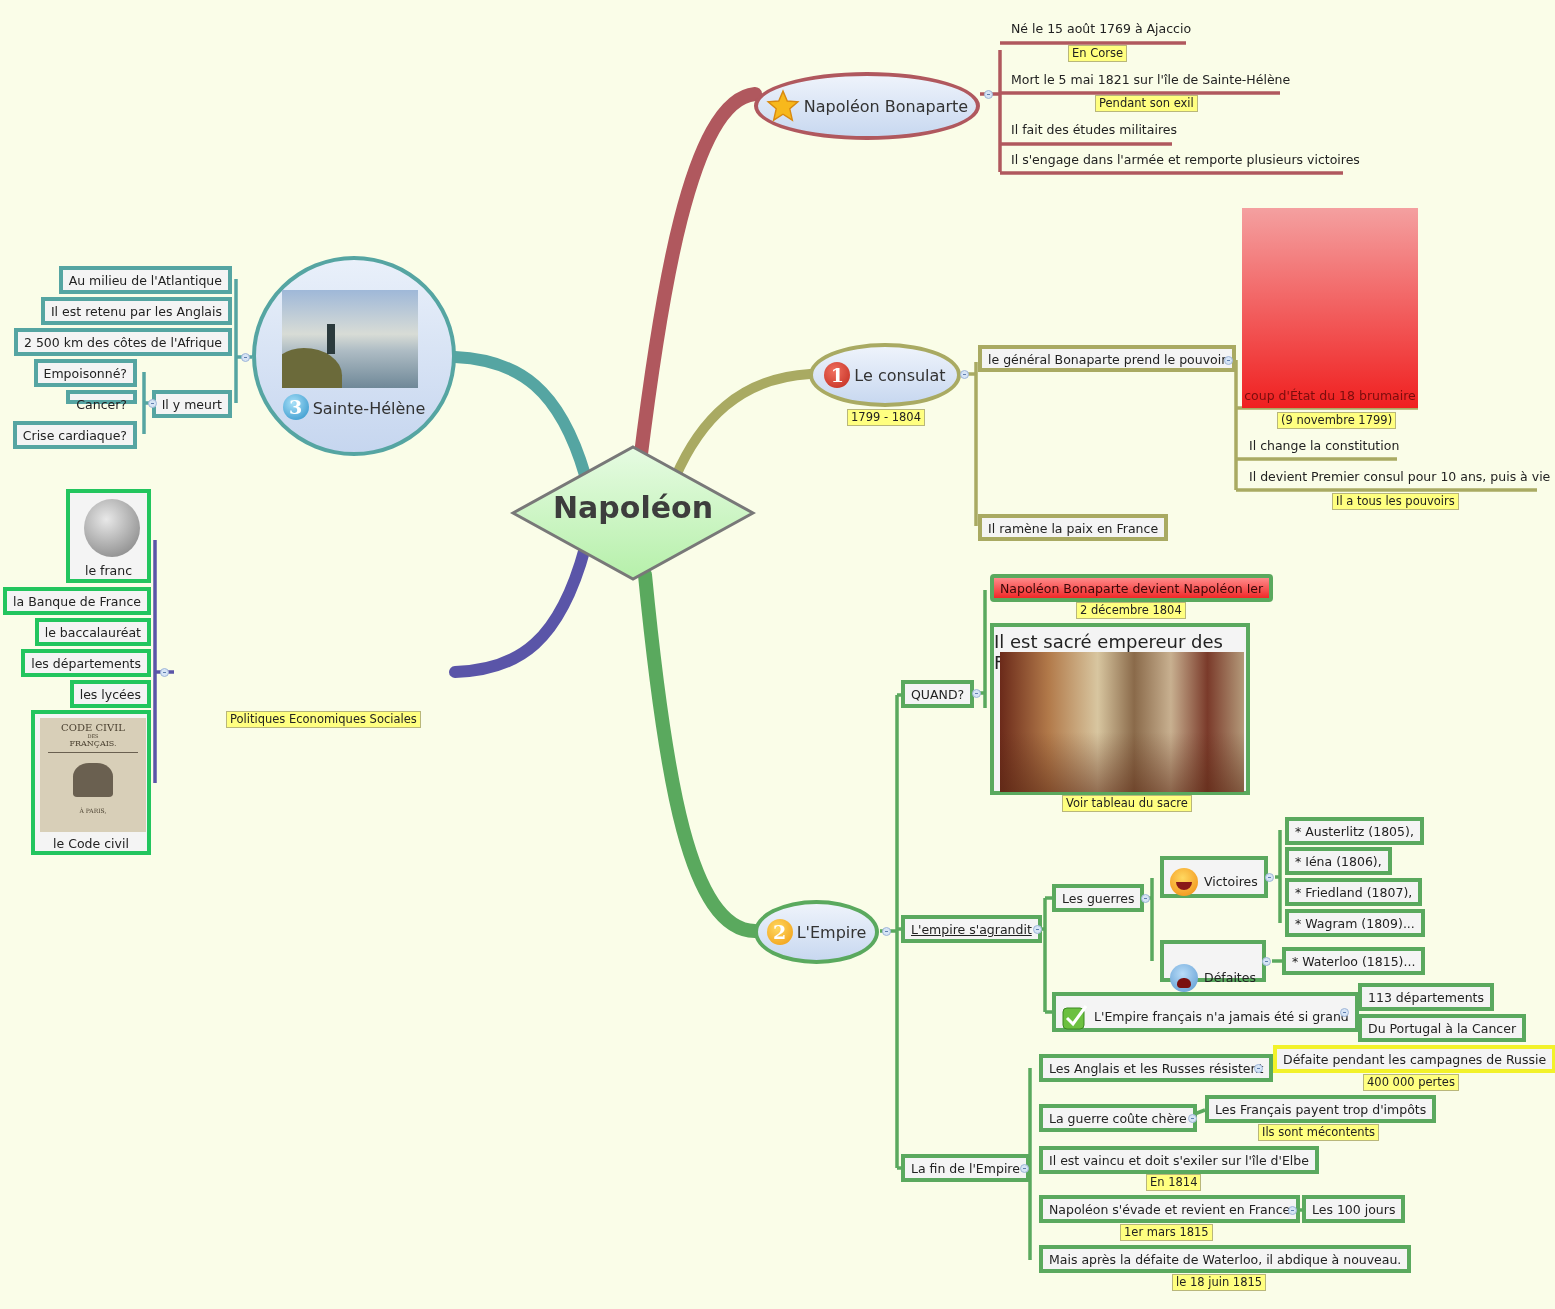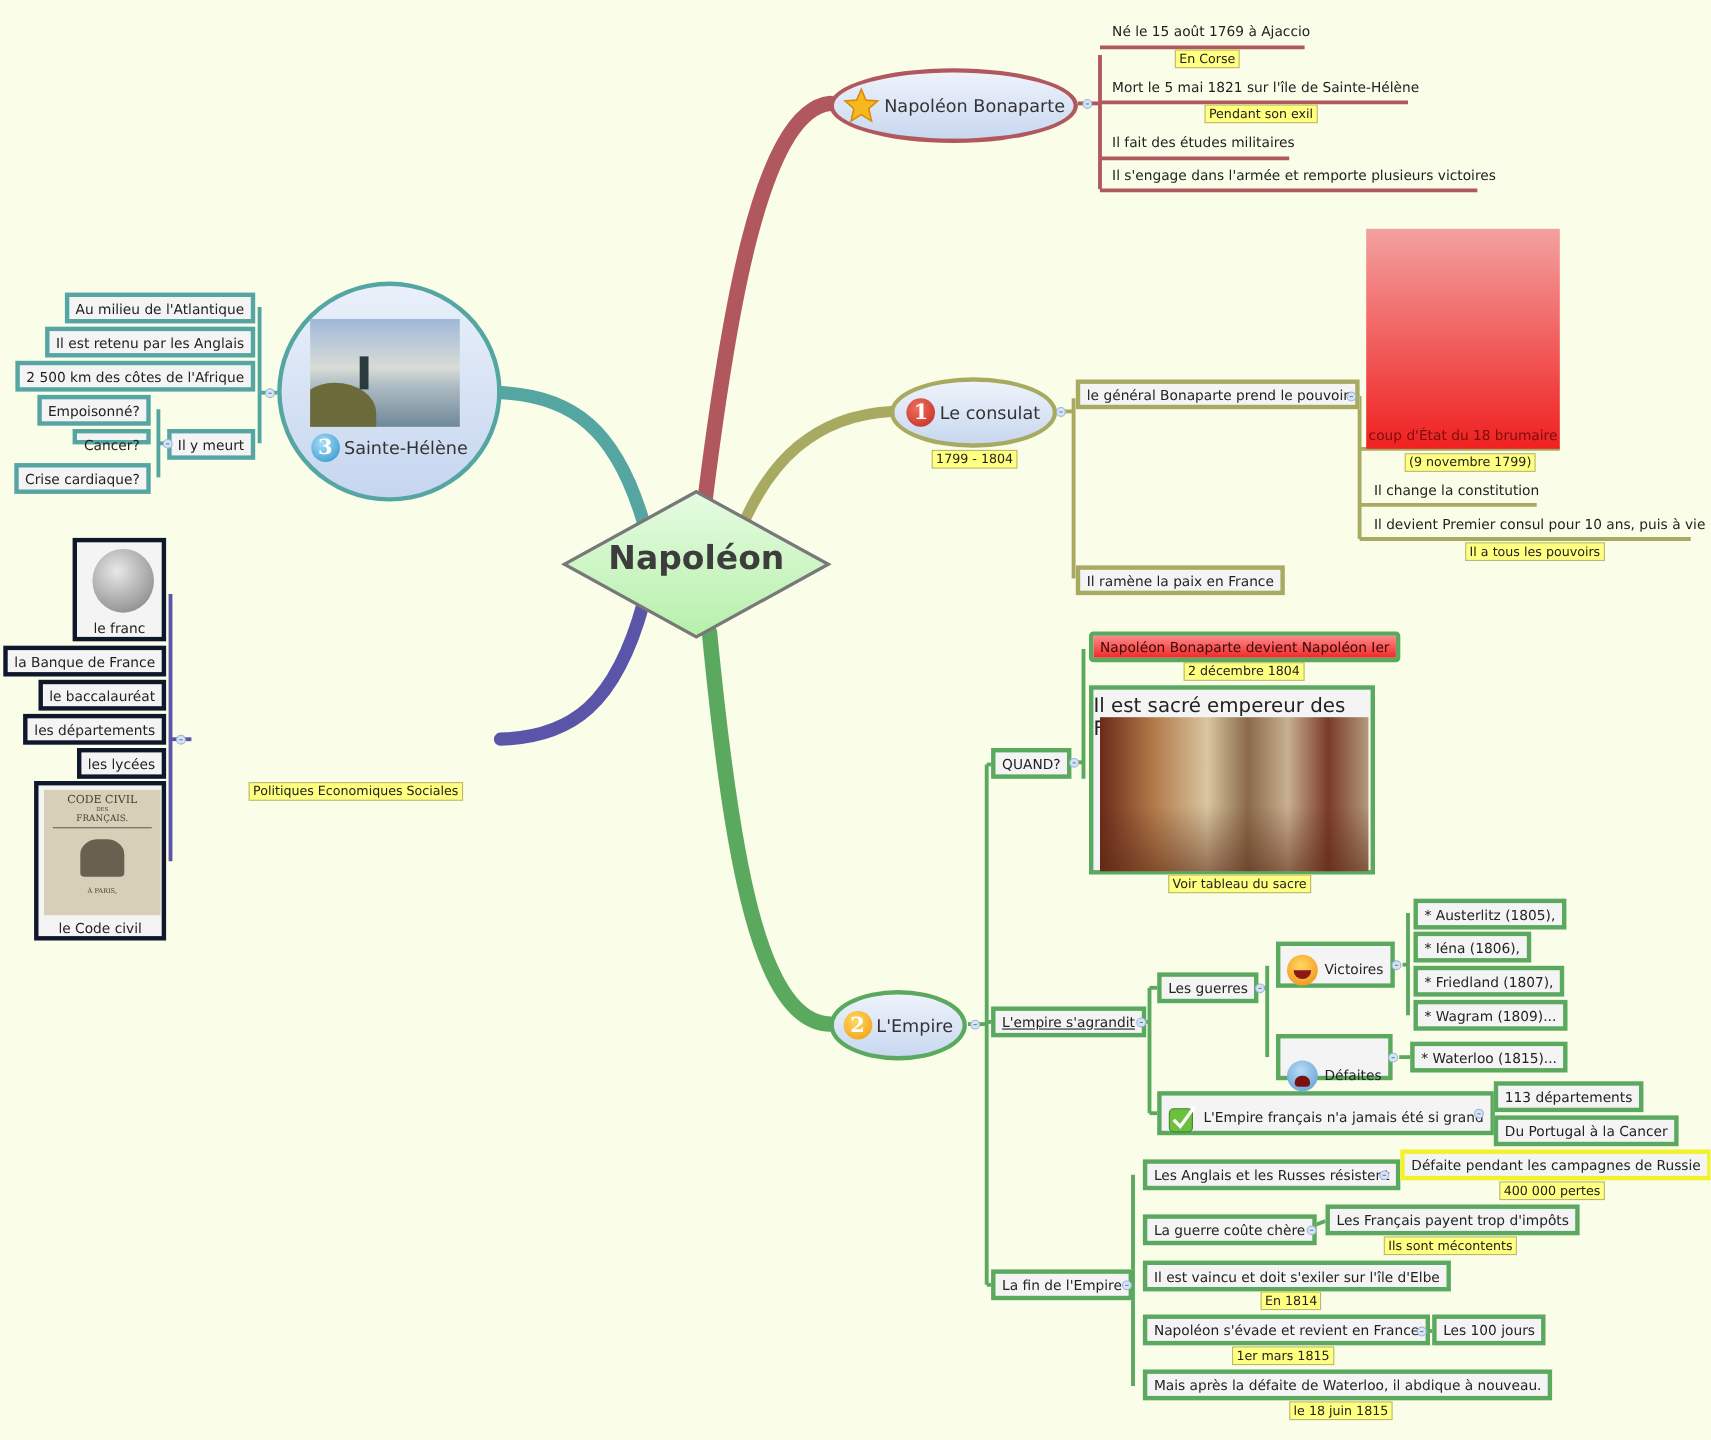--- a/index.html
+++ b/index.html
@@ -2,21 +2,21 @@
 <html><head>
 <meta charset="utf-8">
 <style>
   html,body{margin:0;padding:0;}
   body{width:1555px;height:1309px;background:#fafde8;position:relative;overflow:hidden;
        font-family:"DejaVu Sans","Liberation Sans",sans-serif;color:#222;}
   #canvas{position:absolute;left:0;top:0;width:1555px;height:1309px;}
   .abs{position:absolute;}
   .box{position:absolute;background:#f4f4f4;font-size:12.5px;line-height:16px;padding:3px 6px;white-space:nowrap;box-sizing:border-box;}
   .teal{border:4px solid #55a5a2;}
-  .purple{border:4px solid #0f172a;}
+  .purple{border:4px solid #22c55e;}
   .olive{border:4px solid #a9aa62;}
   .green{border:4px solid #5aa95e;}
   .note{position:absolute;background:#ffff80;border:1px solid #b9b77a;font-size:11.5px;line-height:15px;padding:0 3px;white-space:nowrap;}
   .uline{position:absolute;font-size:12.5px;line-height:16px;white-space:nowrap;}
   .ellipse{position:absolute;border-radius:50%;box-sizing:border-box;
            background:linear-gradient(#eef3fb,#c8d8f0);display:flex;align-items:center;justify-content:center;
            font-size:16px;color:#333;white-space:nowrap;}
   .numicon{display:inline-block;width:26px;height:26px;border-radius:50%;color:#fff;font-weight:bold;
            font-family:"DejaVu Serif",serif;font-size:19px;line-height:26px;text-align:center;margin-right:4px;}
   .collapse{position:absolute;width:9px;height:9px;border-radius:50%;background:#d6e4f5;border:1px solid #9fb6d8;box-sizing:border-box;}
@@ -105,21 +105,21 @@
   <defs>
     <linearGradient id="cg" x1="0" y1="0" x2="0" y2="1">
       <stop offset="0" stop-color="#e6fbe2"></stop>
           <stop offset="1" stop-color="#b6f0aa"></stop>
     </linearGradient>
   </defs>
   <polygon points="123,3 243,69 123,135 3,69" fill="url(#cg)" stroke="#787878" stroke-width="3"></polygon>
 </svg>
 <div class="abs" style="left:510px;top:490px;width:246px;text-align:center;font-size:30px;font-weight:bold;color:#3d3d3d;">Napoléon</div>
 
-<div class="ellipse" style="left:754px;top:62px;width:226px;height:68px;border:4px solid #b0585e;">
+<div class="ellipse" style="left:754px;top:72px;width:226px;height:68px;border:4px solid #b0585e;">
   <svg width="34" height="34" viewBox="0 0 24 24" style="margin-right:4px">
     <polygon points="12,1.5 15,8.5 22.5,9 16.8,14 18.6,22 12,17.8 5.4,22 7.2,14 1.5,9 9,8.5" fill="#f7b81c" stroke="#d98a10" stroke-width="1"></polygon>
   </svg>
   <span>Napoléon Bonaparte</span>
 </div>
 <div class="collapse" style="left:984px;top:90px"></div>
 <div class="uline" style="left:1011px;top:21px">Né le 15 août 1769 à Ajaccio</div>
 <div class="note" style="left:1068px;top:45px">En Corse</div>
 <div class="uline" style="left:1011px;top:72px">Mort le 5 mai 1821 sur l'île de Sainte-Hélène</div>
 <div class="note" style="left:1095px;top:95px">Pendant son exil</div>

